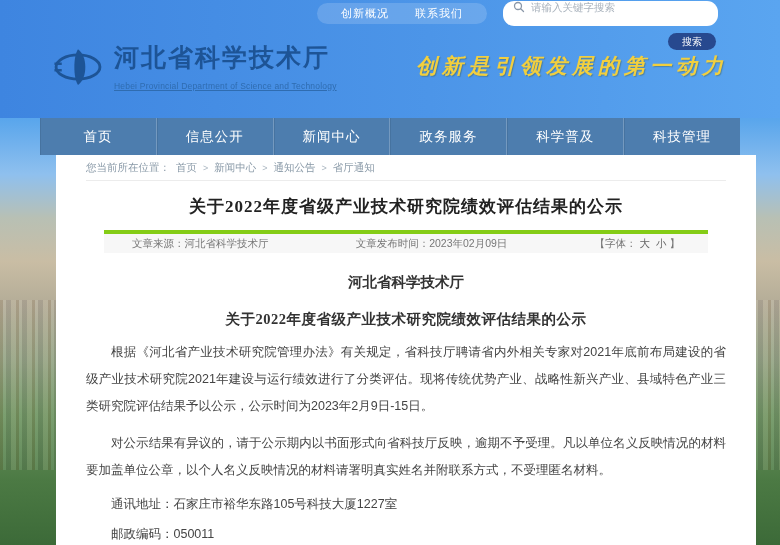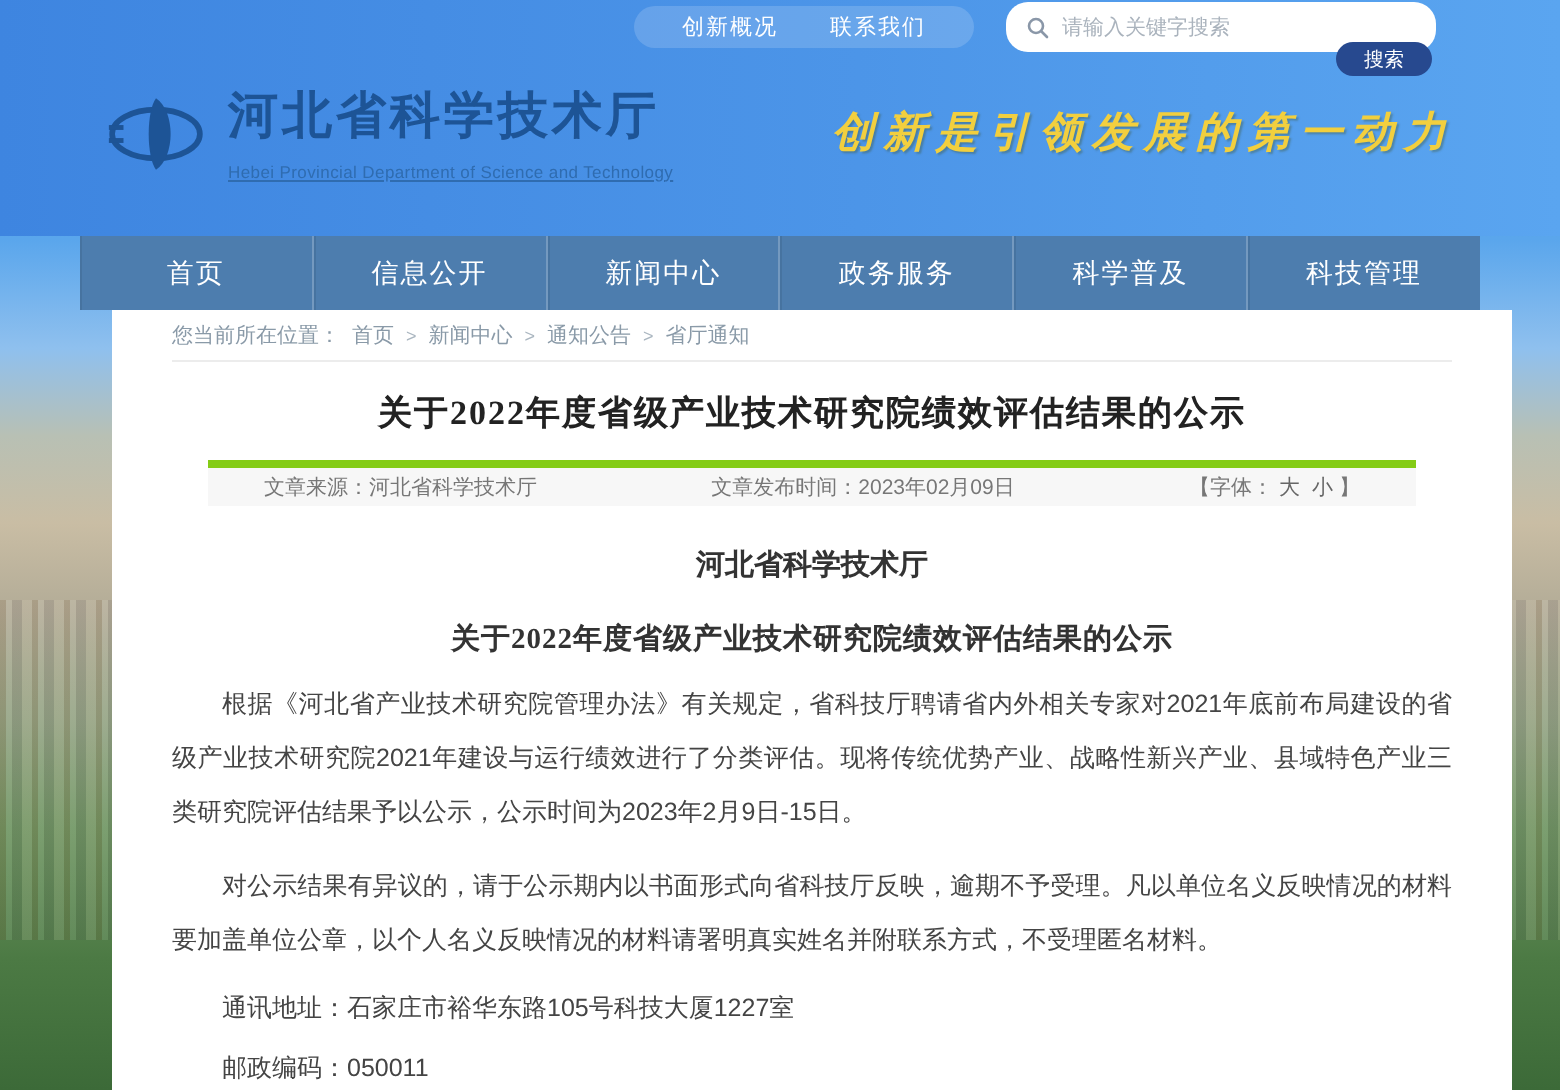--- a/index.html
+++ b/index.html
@@ -18,21 +18,21 @@
     opacity:.55; }
 
   
   .header { position:absolute; left:0; top:0; width:780px; height:118px;
     background:linear-gradient(90deg,#3e85e0 0%,#4c95e8 55%,#5aa5f0 100%); }
   .topbar { position:absolute; left:0; top:0; width:780px; height:27px;
     display:flex; align-items:center; justify-content:flex-end; padding-right:62px; gap:16px; }
   .quicklinks { display:flex; align-items:center; gap:26px;
     background:rgba(255,255,255,.16); border-radius:11px; height:21px; padding:0 24px; }
   .quicklinks a { color:#fff; font-size:11px; text-decoration:none; letter-spacing:1px; cursor:pointer; }
-  .searchwrap { display:flex; align-items:center; background:#fff; border-radius:11px;
+  .searchwrap { display:flex; align-items:flex-start; background:#fff; border-radius:11px;
     height:25px; width:215px; padding:0 2px 0 10px; }
   .search-icon { width:12px; height:12px; margin-right:6px; flex:0 0 auto; }
   .searchwrap input { border:none; outline:none; flex:1; font-size:10.5px; color:#333;
     background:transparent; font-family:inherit; min-width:0; }
   .searchwrap input::placeholder { color:#aab3bd; }
   .search-btn { background:#27498f; color:#fff; border:none; border-radius:10px;
     height:17px; padding:0 14px; font-size:10px; cursor:pointer; font-family:inherit;margin-top:32px; }
 
   .brand { position:absolute; left:52px; top:44px; display:flex; align-items:center; }
   .brand-logo { width:52px; height:40px; margin-right:10px; }

